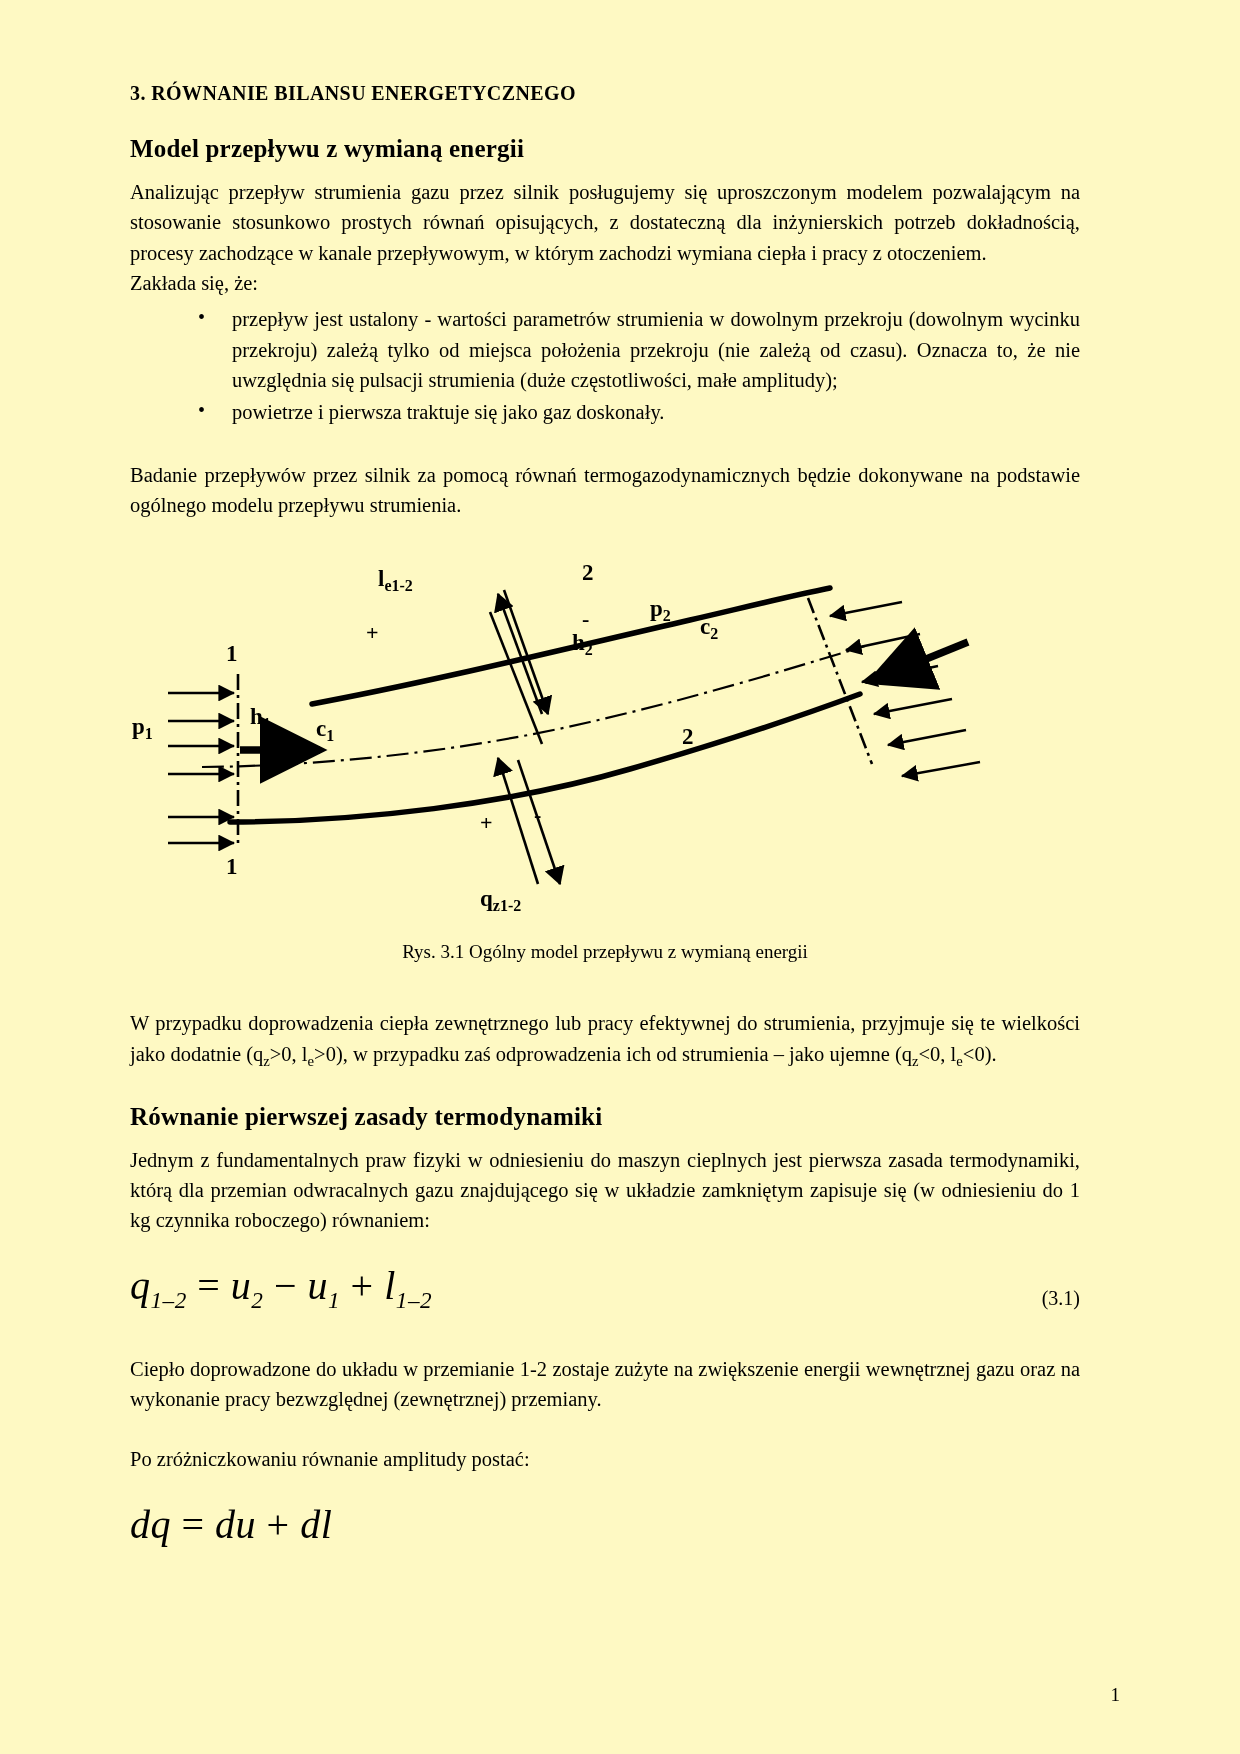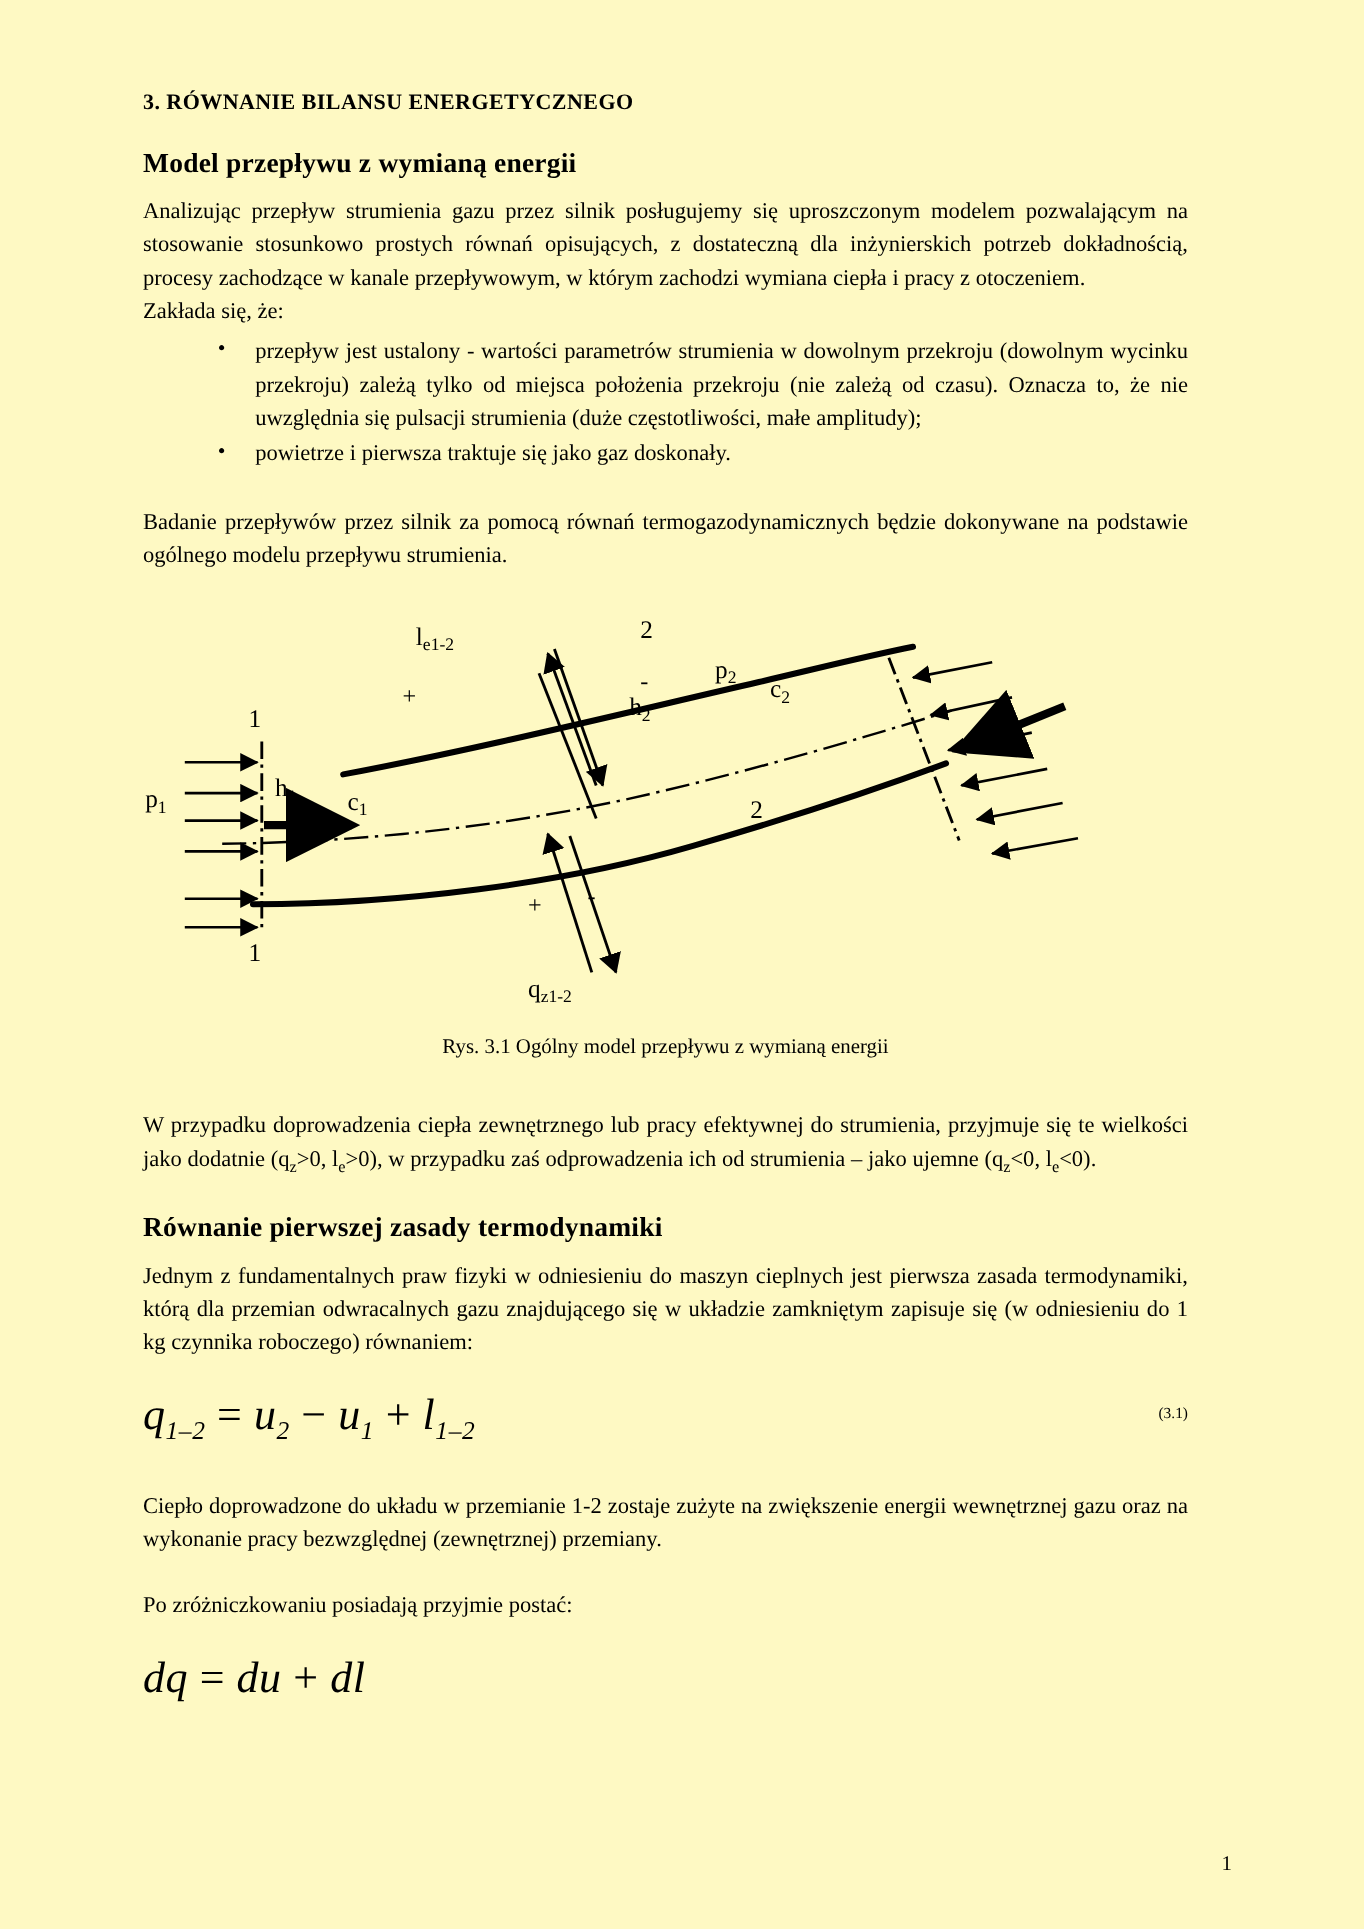--- a/index.html
+++ b/index.html
@@ -66,20 +66,21 @@
     left: 8px;
     top: -1px;
     font-size: 20px;
   }
 
   .figure-wrap {
     position: relative;
     width: 950px;
     height: 360px;
     margin-top: 34px;
+    font-weight: bold;
   }
   .figure-caption {
     text-align: center;
     font-size: 19px;
     padding-top: 8px;
   }
 
   .eq-row {
     position: relative;
     padding-top: 26px;
@@ -92,22 +93,22 @@
     white-space: nowrap;
     letter-spacing: 0.5px;
   }
   .equation sub {
     font-size: 0.58em;
     font-style: italic;
   }
   .eq-number {
     position: absolute;
     right: 0;
-    bottom: 24px;
-    font-size: 14px;
+    bottom: 8px;
+    font-size: 20px;
     font-style: normal;
     font-family: "Liberation Serif", "DejaVu Serif", serif;
   }
   .equation .op { font-style: normal; }
 
   .page-number {
     position: absolute;
     right: 120px;
     bottom: 48px;
     font-size: 19px;
@@ -221,21 +222,21 @@
 
     <p class="body">Jednym z fundamentalnych praw fizyki w odniesieniu do maszyn cieplnych jest pierwsza zasada termodynamiki, którą dla przemian odwracalnych gazu znajdującego się w układzie zamkniętym zapisuje się (w odniesieniu do 1 kg czynnika roboczego) równaniem:</p>
 
     <div class="eq-row">
       <span class="equation">q<sub>1–2</sub> <span class="op">=</span> u<sub>2</sub> <span class="op">−</span> u<sub>1</sub> <span class="op">+</span> l<sub>1–2</sub></span>
       <span class="eq-number">(3.1)</span>
     </div>
 
     <p class="body" style="padding-top:36px">Ciepło doprowadzone do układu w przemianie 1-2 zostaje zużyte na zwiększenie energii wewnętrznej gazu oraz na wykonanie pracy bezwzględnej (zewnętrznej) przemiany.</p>
 
-    <p class="body" style="padding-top:30px">Po zróżniczkowaniu posiadają przyjmie postać:</p>
+    <p class="body" style="padding-top:30px">Po zróżniczkowaniu równanie amplitudy postać:</p>
 
     <div class="eq-row">
       <span class="equation">dq <span class="op">=</span> du <span class="op">+</span> dl</span>
     </div>
 
   </div>
 
   <div class="page-number">1</div>
 </div>
 

